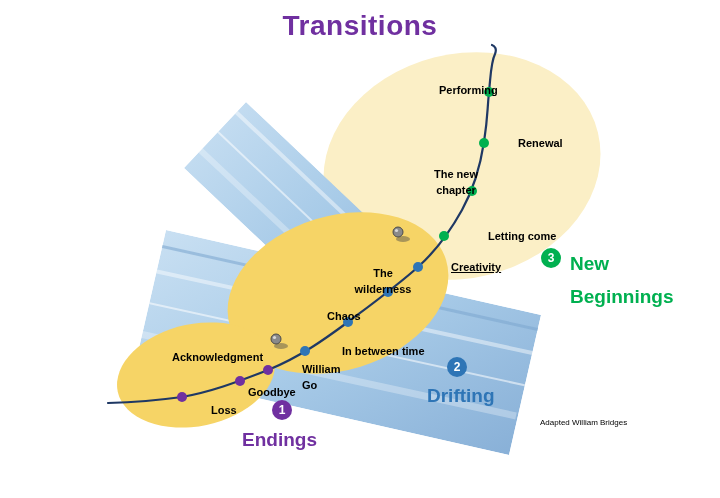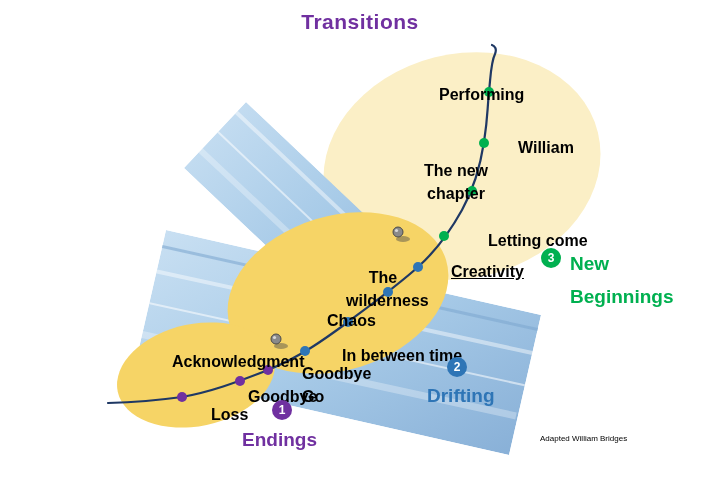--- a/index.html
+++ b/index.html
@@ -2,41 +2,41 @@
 <html style="--purple: #7030A0; --blue: #2E75B6; --green: #00B050; --gold: #F6D466; --cream: #FBEFC6; --ribbon_blue: #A8CBE8; --curve_navy: #1F3864;"><head>
 <meta charset="utf-8">
 <style>
   html,body{margin:0;padding:0;background:#fff;}
   .stage{
     position:relative;width:720px;height:498px;background:#fff;overflow:hidden;
     font-family:"Liberation Sans",sans-serif;
   }
   .title{
     position:absolute;top:10px;left:0;width:100%;text-align:center;
-    font-size:21px;font-weight:bold;color:var(--purple,#7030A0);letter-spacing:.5px;
+    font-size:28px;font-weight:bold;color:var(--purple,#7030A0);letter-spacing:.5px;
   }
   svg.canvas{position:absolute;left:0;top:0;}
   .lbl{
-    position:absolute;font-size:16px;font-weight:bold;color:#000;line-height:1.45;padding-left:24px;
+    position:absolute;font-size:11px;font-weight:bold;color:#000;line-height:1.45;padding-left:24px;
   }
   .center{text-align:center;}
   .nowrap{white-space:nowrap;}
   .badge{
     position:absolute;width:20px;height:20px;border-radius:50%;
     color:#fff;font-size:12px;font-weight:bold;
     display:flex;align-items:center;justify-content:center;
   }
   .badge.p{background:var(--purple,#7030A0);}
   .badge.b{background:var(--blue,#2E75B6);}
   .badge.g{background:var(--green,#00B050);}
   .phase{position:absolute;font-size:19px;font-weight:bold;}
   .phase.p{color:var(--purple,#7030A0);}
   .phase.b{color:var(--blue,#2E75B6);}
   .phase.g{color:var(--green,#00B050);line-height:1.75;}
-  .attrib{position:absolute;left:540px;top:434px;font-size:8px;color:#000;}
+  .attrib{position:absolute;left:540px;top:418px;font-size:8px;color:#000;}
 </style>
 </head>
 <body>
 
 <div class="stage">
 
   <div class="title">Transitions</div>
 
   <svg class="canvas" width="720" height="498" viewBox="0 0 720 498">
     <defs>
@@ -103,28 +103,28 @@
     <circle cx="348" cy="322" r="5" style="fill:var(--blue,#2E75B6)"></circle>
     <circle cx="388" cy="292" r="5" style="fill:var(--blue,#2E75B6)"></circle>
     <circle cx="418" cy="267" r="5" style="fill:var(--blue,#2E75B6)"></circle>
     <circle cx="444" cy="236" r="5" style="fill:var(--green,#00B050)"></circle>
     <circle cx="472" cy="191" r="5" style="fill:var(--green,#00B050)"></circle>
     <circle cx="484" cy="143" r="5" style="fill:var(--green,#00B050)"></circle>
     <circle cx="489" cy="92" r="5" style="fill:var(--green,#00B050)"></circle>
   </svg>
 
   <div class="lbl nowrap" style="left:415px;top:83px;">Performing</div>
-  <div class="lbl nowrap" style="left:494px;top:136px;">William</div>
-  <div class="lbl center" style="left:400px;top:159px;width:64px;">The new chapter</div>
+  <div class="lbl nowrap" style="left:494px;top:136px;">Renewal</div>
+  <div class="lbl center" style="left:400px;top:167px;width:64px;">The new chapter</div>
   <div class="lbl nowrap" style="left:464px;top:229px;">Letting come</div>
   <div class="lbl nowrap" style="left:427px;top:260px;text-decoration:underline;">Creativity</div>
   <div class="lbl center" style="left:322px;top:266px;width:74px;">The wilderness</div>
   <div class="lbl nowrap" style="left:303px;top:309px;">Chaos</div>
   <div class="lbl nowrap" style="left:318px;top:344px;">In between time</div>
-  <div class="lbl" style="left:278px;top:362px;width:50px;">Goodbye Go</div>
+  <div class="lbl" style="left:278px;top:362px;width:50px;">William Go</div>
   <div class="lbl nowrap" style="left:224px;top:385px;">Goodbye</div>
   <div class="lbl nowrap" style="left:187px;top:403px;">Loss</div>
   <div class="lbl nowrap" style="left:136px;top:350px;margin-left:12px;">Acknowledgment</div>
 
   <div class="badge p" style="left:272px;top:400px;">1</div>
   <div class="phase p" style="left:242px;top:429px;">Endings</div>
 
   <div class="badge b" style="left:447px;top:357px;">2</div>
   <div class="phase b" style="left:427px;top:385px;">Drifting</div>
 

